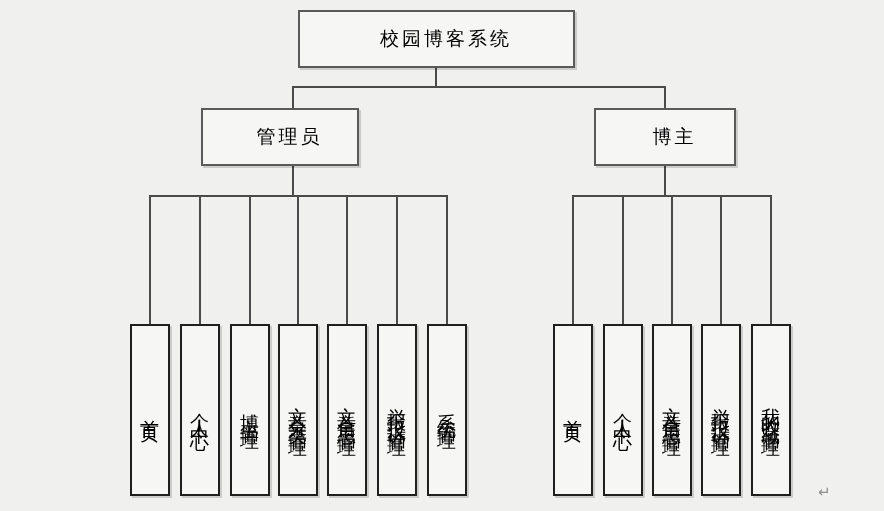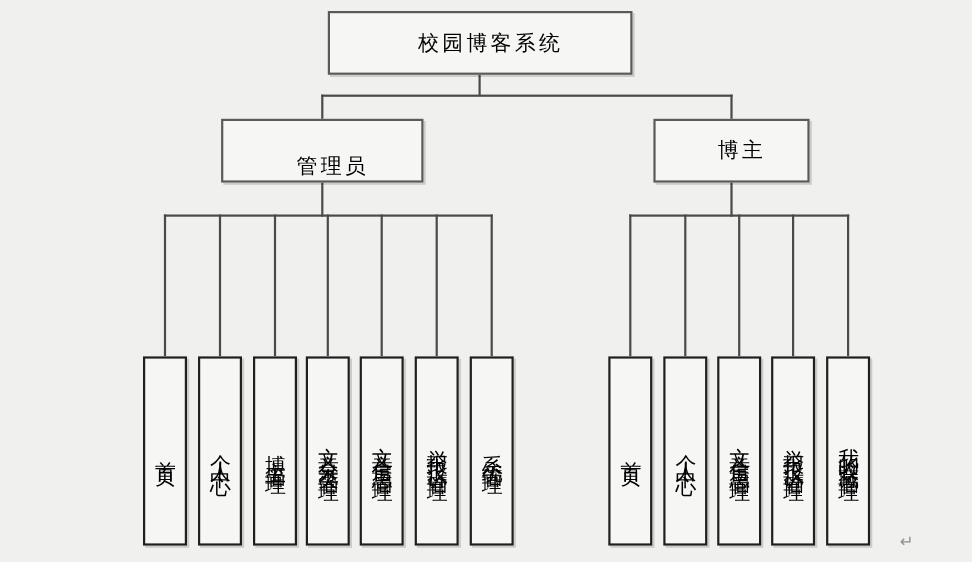--- a/index.html
+++ b/index.html
@@ -89,21 +89,21 @@
   <div class="line v" style="left:572px; top:195px; height:129px;"></div>
   <div class="line v" style="left:622px; top:195px; height:129px;"></div>
   <div class="line v" style="left:671px; top:195px; height:129px;"></div>
   <div class="line v" style="left:720px; top:195px; height:129px;"></div>
   <div class="line v" style="left:770px; top:195px; height:129px;"></div>
 
   <div class="node top-level" style="left:298px; top:10px; width:277px; height:58px;">
     <span class="h-label">校园博客系统</span>
   </div>
 
-  <div class="node top-level" style="left:201px; top:108px; width:184px; height:58px;align-items:flex-end;">
+  <div class="node top-level" style="left:201px; top:108px; width:158px; height:58px;">
     <span class="h-label">管理员</span>
   </div>
   <div class="node top-level" style="left:594px; top:108px; width:142px; height:58px;font-family:Liberation Mono, monospace;">
     <span class="h-label">博主</span>
   </div>
 
   <div class="node leaf" style="left:130px; top:324px; width:40px; height:172px;">
     <span class="v-label">首页</span>
   </div>
   <div class="node leaf" style="left:180px; top:324px; width:40px; height:172px;">

